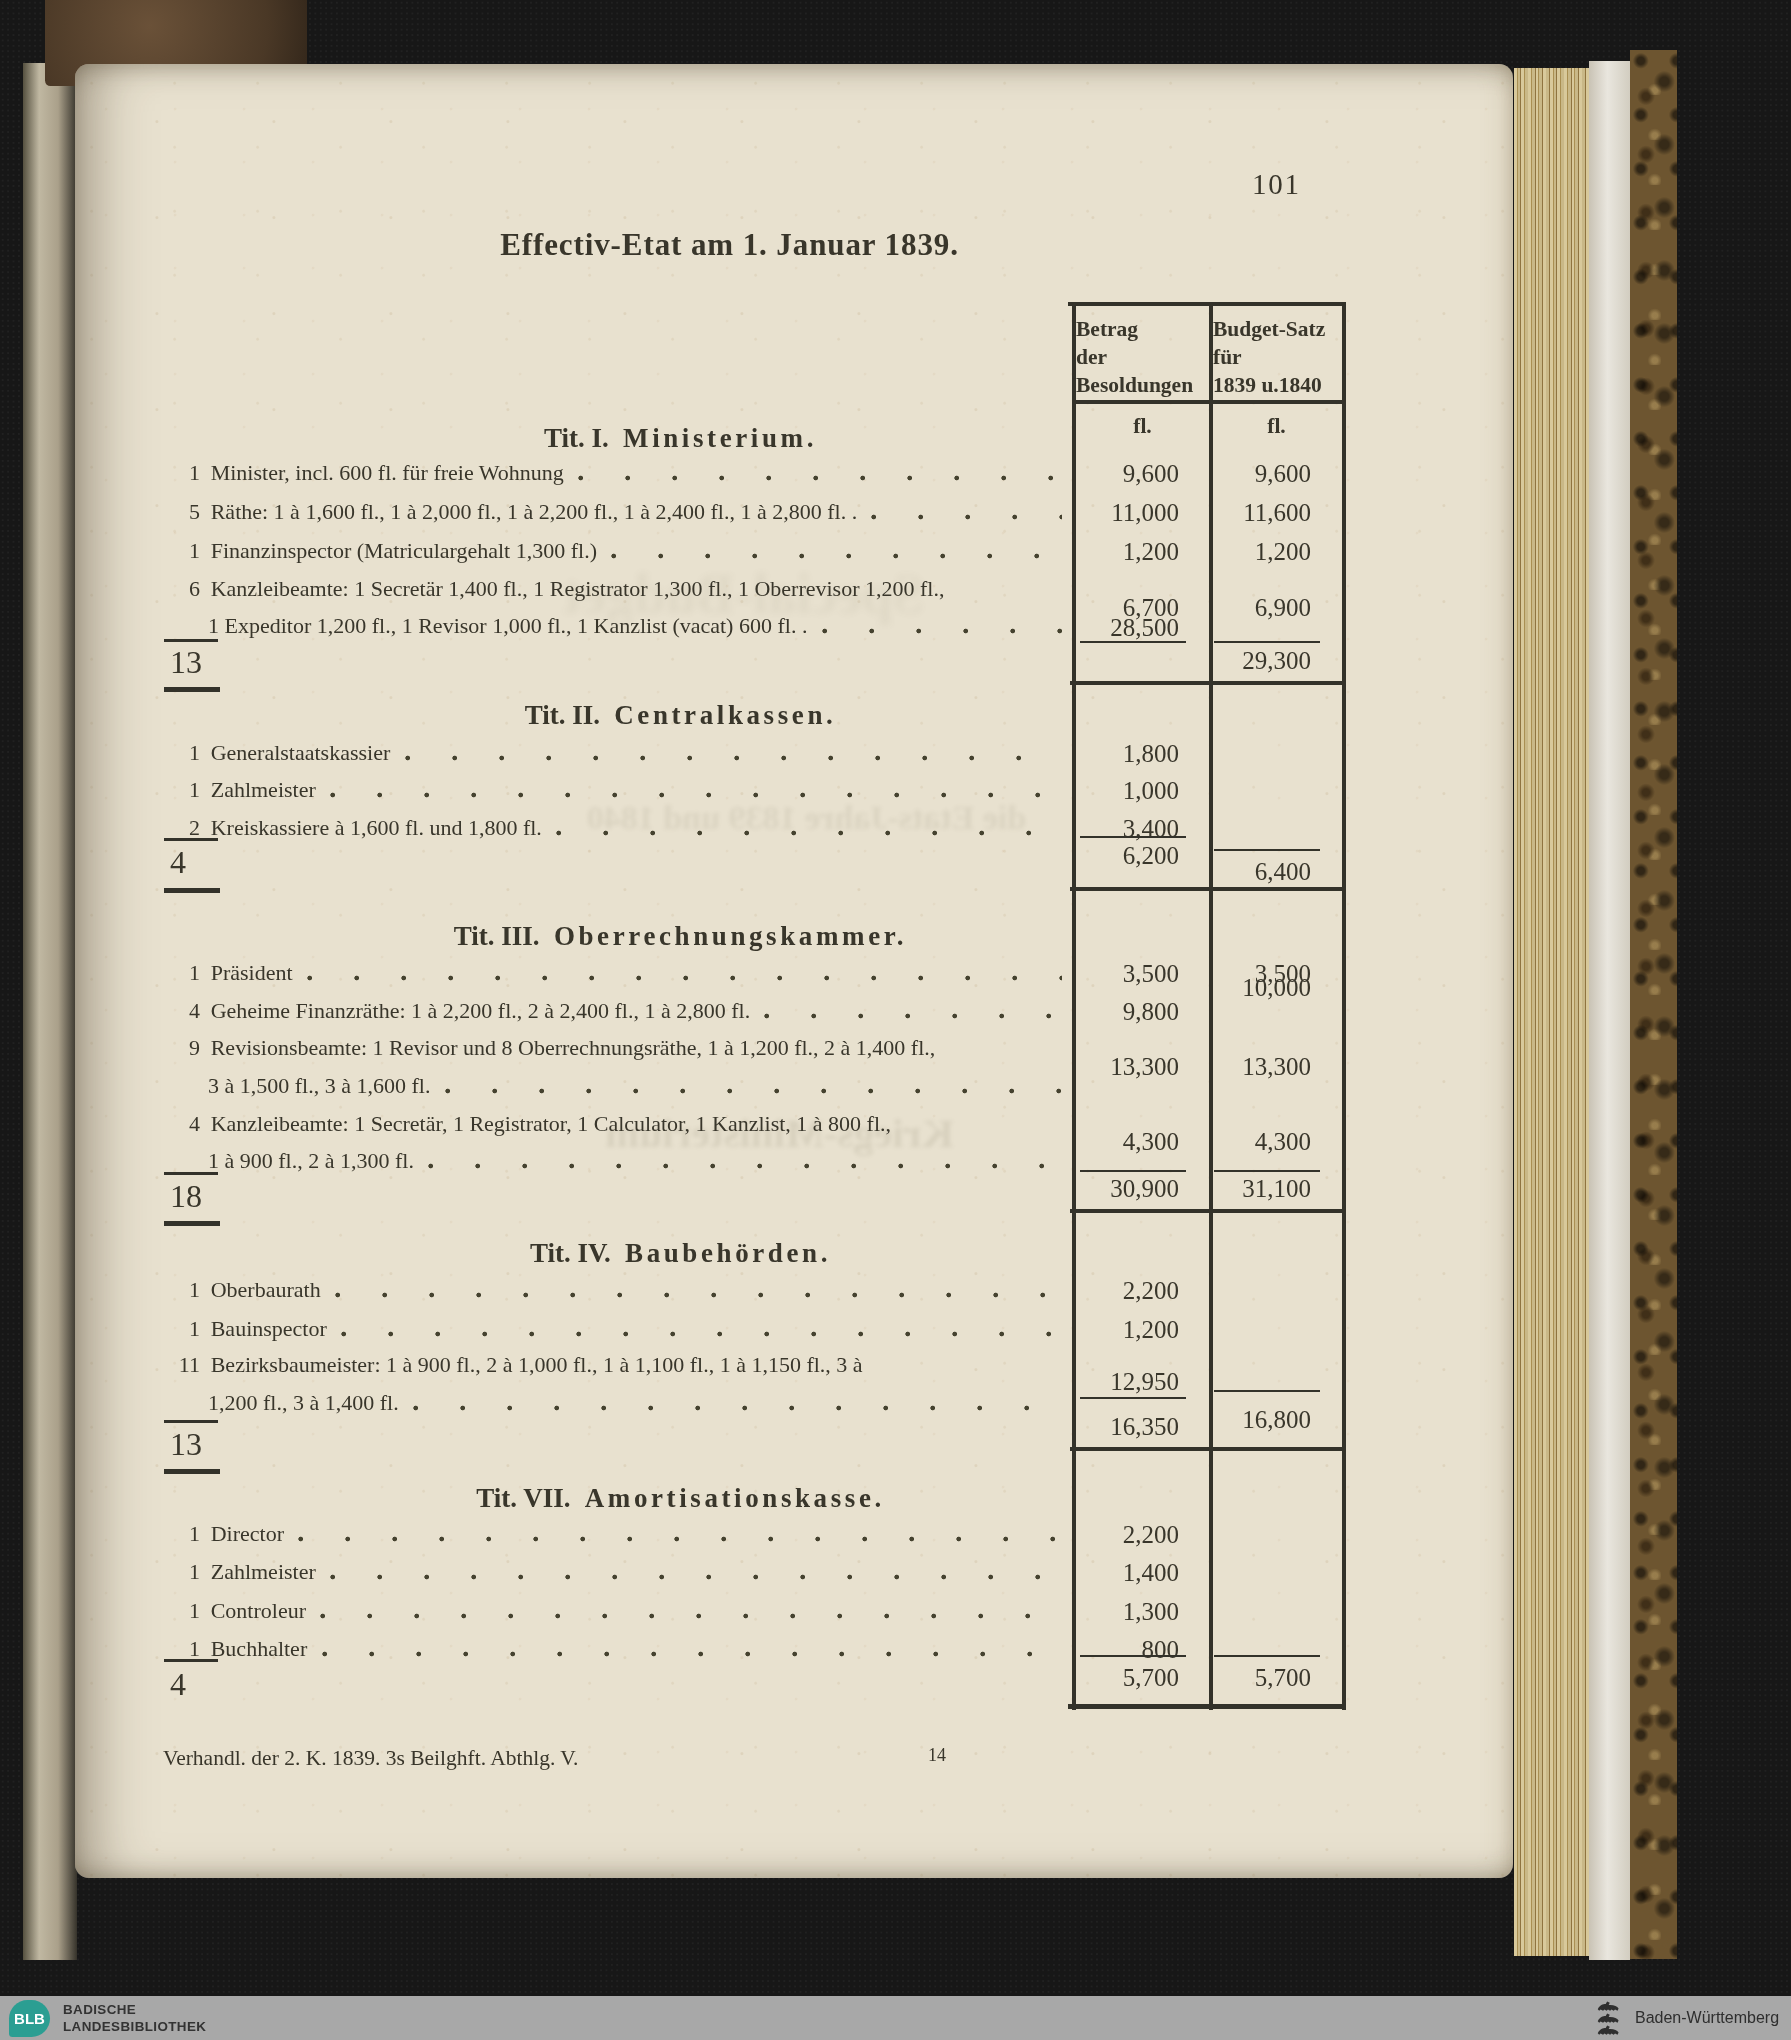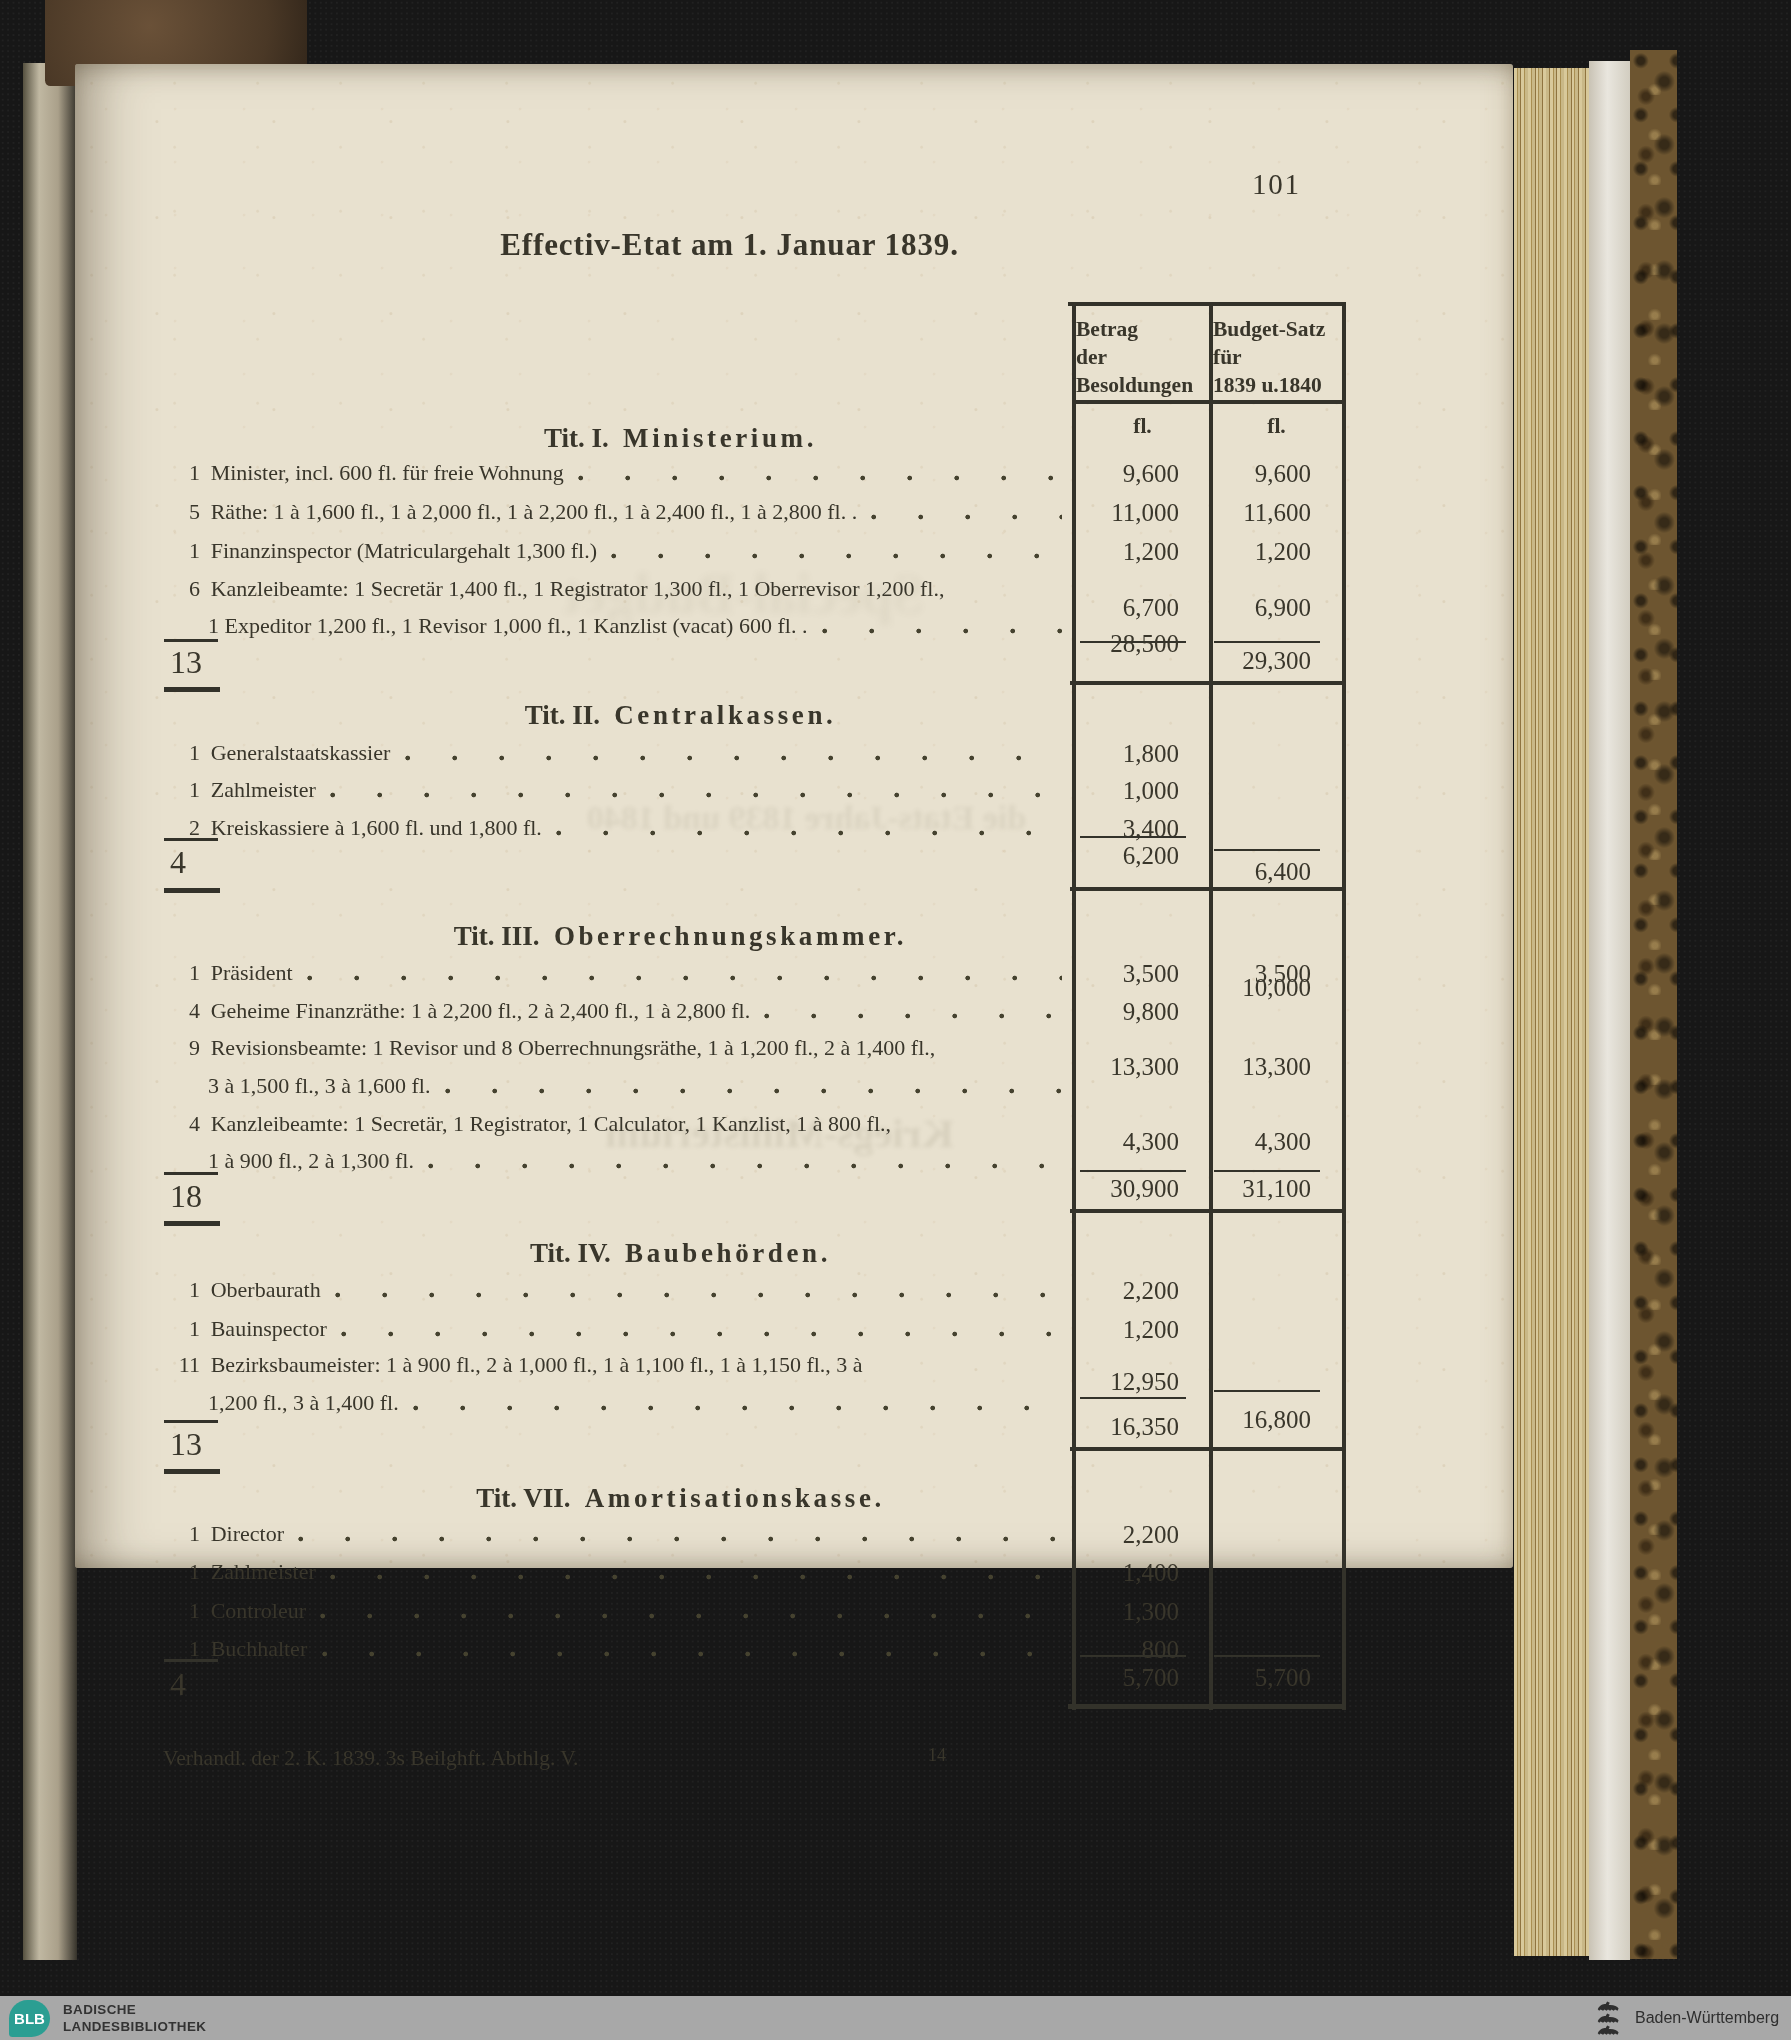--- a/index.html
+++ b/index.html
@@ -23,28 +23,28 @@
     background:linear-gradient(90deg,#c9c3b5,#e9e6de 45%,#d2cdc0);}
   .cover-marble{position:absolute;left:1630px;top:50px;width:47px;height:1909px;
     background-color:#6d5530;
     background-image:
       radial-gradient(circle at 30% 20%, rgba(0,0,0,.55) 3.6px, rgba(0,0,0,0) 8px),
       radial-gradient(circle at 70% 50%, rgba(0,0,0,.5) 4.5px, rgba(0,0,0,0) 10.7px),
       radial-gradient(circle at 40% 80%, rgba(20,10,0,.5) 3.6px, rgba(0,0,0,0) 9px),
       radial-gradient(circle at 80% 90%, rgba(230,200,130,.35) 2.7px, rgba(0,0,0,0) 7.2px);
     background-size:36px 54px,49px 63px,40px 58px,31px 45px;}
   
-  .page{position:absolute;left:75px;top:64px;width:1438px;height:1504px;
+  .page{position:absolute;left:75px;top:64px;width:1438px;height:1814px;
     background-color:#e8e1cf;
     background-image:
       radial-gradient(circle at 20% 30%, rgba(160,120,60,.10) 0.9px, rgba(0,0,0,0) 2px),
       radial-gradient(circle at 70% 60%, rgba(150,110,55,.12) 0.9px, rgba(0,0,0,0) 2px),
       radial-gradient(circle at 45% 85%, rgba(170,130,70,.08) 0.9px, rgba(0,0,0,0) 1.8px);
     background-size:83px 64px,117px 96px,69px 53px;
-    border-radius:3px;
+    border-radius:14px;
     box-shadow:inset 41px 0 63px -30px rgba(60,45,25,.5),
                inset -16px 0 30px -16px rgba(120,100,60,.35),
                inset 0 16px 27px -16px rgba(60,50,30,.35),
                inset 0 -16px 27px -16px rgba(60,50,30,.3);}
   .content{position:absolute;left:-75px;top:-64px;width:1791px;height:2040px;}
   .pageno{position:absolute;left:1252px;top:168px;width:99px;font-size:29px;letter-spacing:1.8px;}
   .title{position:absolute;left:358px;top:227px;width:743px;text-align:center;
     font-size:31px;font-weight:bold;letter-spacing:0.9px;}
   .sect{position:absolute;left:161px;width:1039px;text-align:center;font-weight:bold;font-size:27px;}
   .sect .sp{margin-right:14.3px;}
@@ -150,21 +150,21 @@
       <div class="val c1" style="top:460px;">9,600</div>
       <div class="val c2" style="top:460px;">9,600</div>
       <div class="val c1" style="top:499px;">11,000</div>
       <div class="val c2" style="top:499px;">11,600</div>
       <div class="val c1" style="top:538px;">1,200</div>
       <div class="val c2" style="top:538px;">1,200</div>
       <div class="val c1" style="top:594px;">6,700</div>
       <div class="val c2" style="top:594px;">6,900</div>
       <div class="hr" style="left:1080px;top:641px;width:106px;height:1.8px;"></div>
       <div class="hr" style="left:1214px;top:641px;width:106px;height:1.8px;"></div>
-      <div class="val c1" style="top:630px;">28,500</div>
+      <div class="val c1" style="top:614px;">28,500</div>
       <div class="val c2" style="top:647px;">29,300</div>
       <div class="hr" style="left:164px;top:639px;width:54px;height:2.7px;"></div>
       <div class="sum" style="top:644px;">13</div>
       <div class="hr" style="left:164px;top:687px;width:56px;height:5.4px;"></div>
       <div class="hr" style="left:1070px;top:681px;width:275px;height:3.6px;"></div>
 
       <div class="sect" style="top:700px;">
         <span class="sp">Tit. II.</span><span class="sn">Centralkassen.</span>
       </div>
       <div class="row" style="top:740px;">

